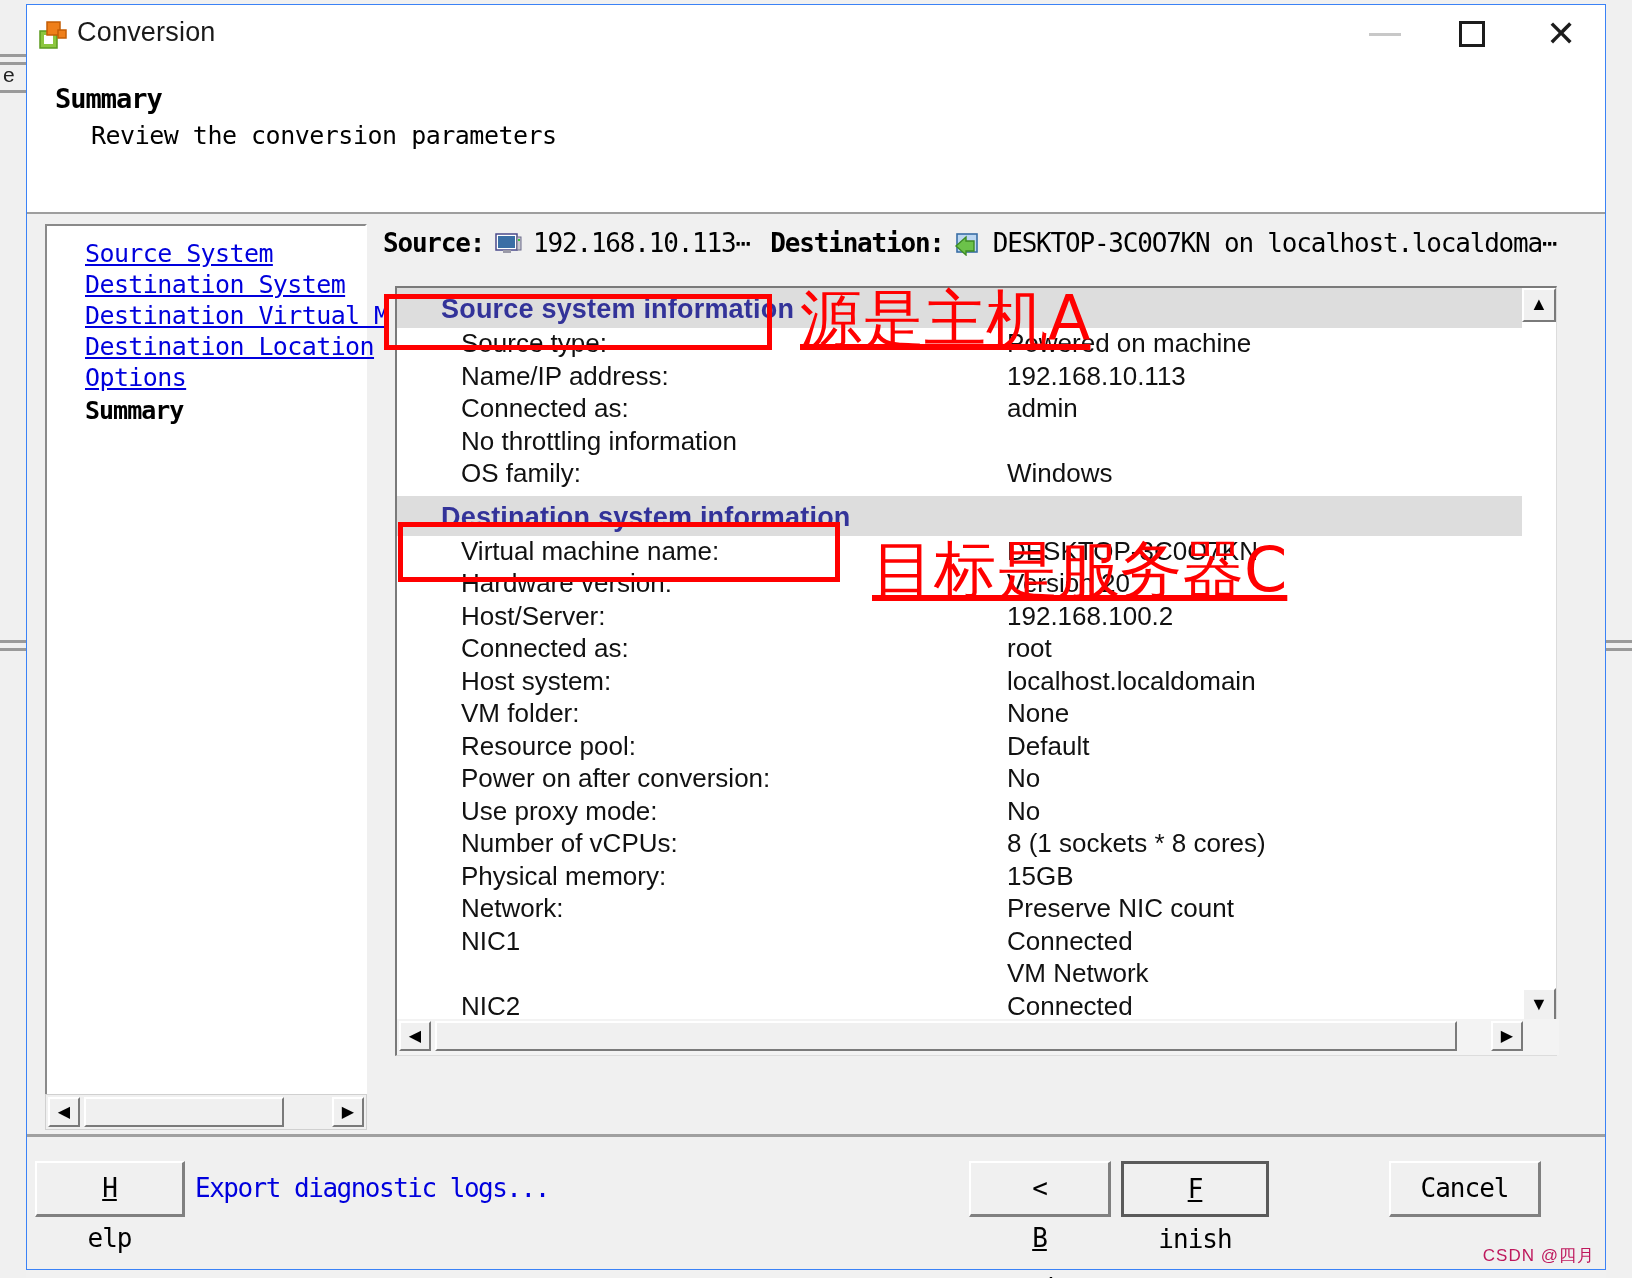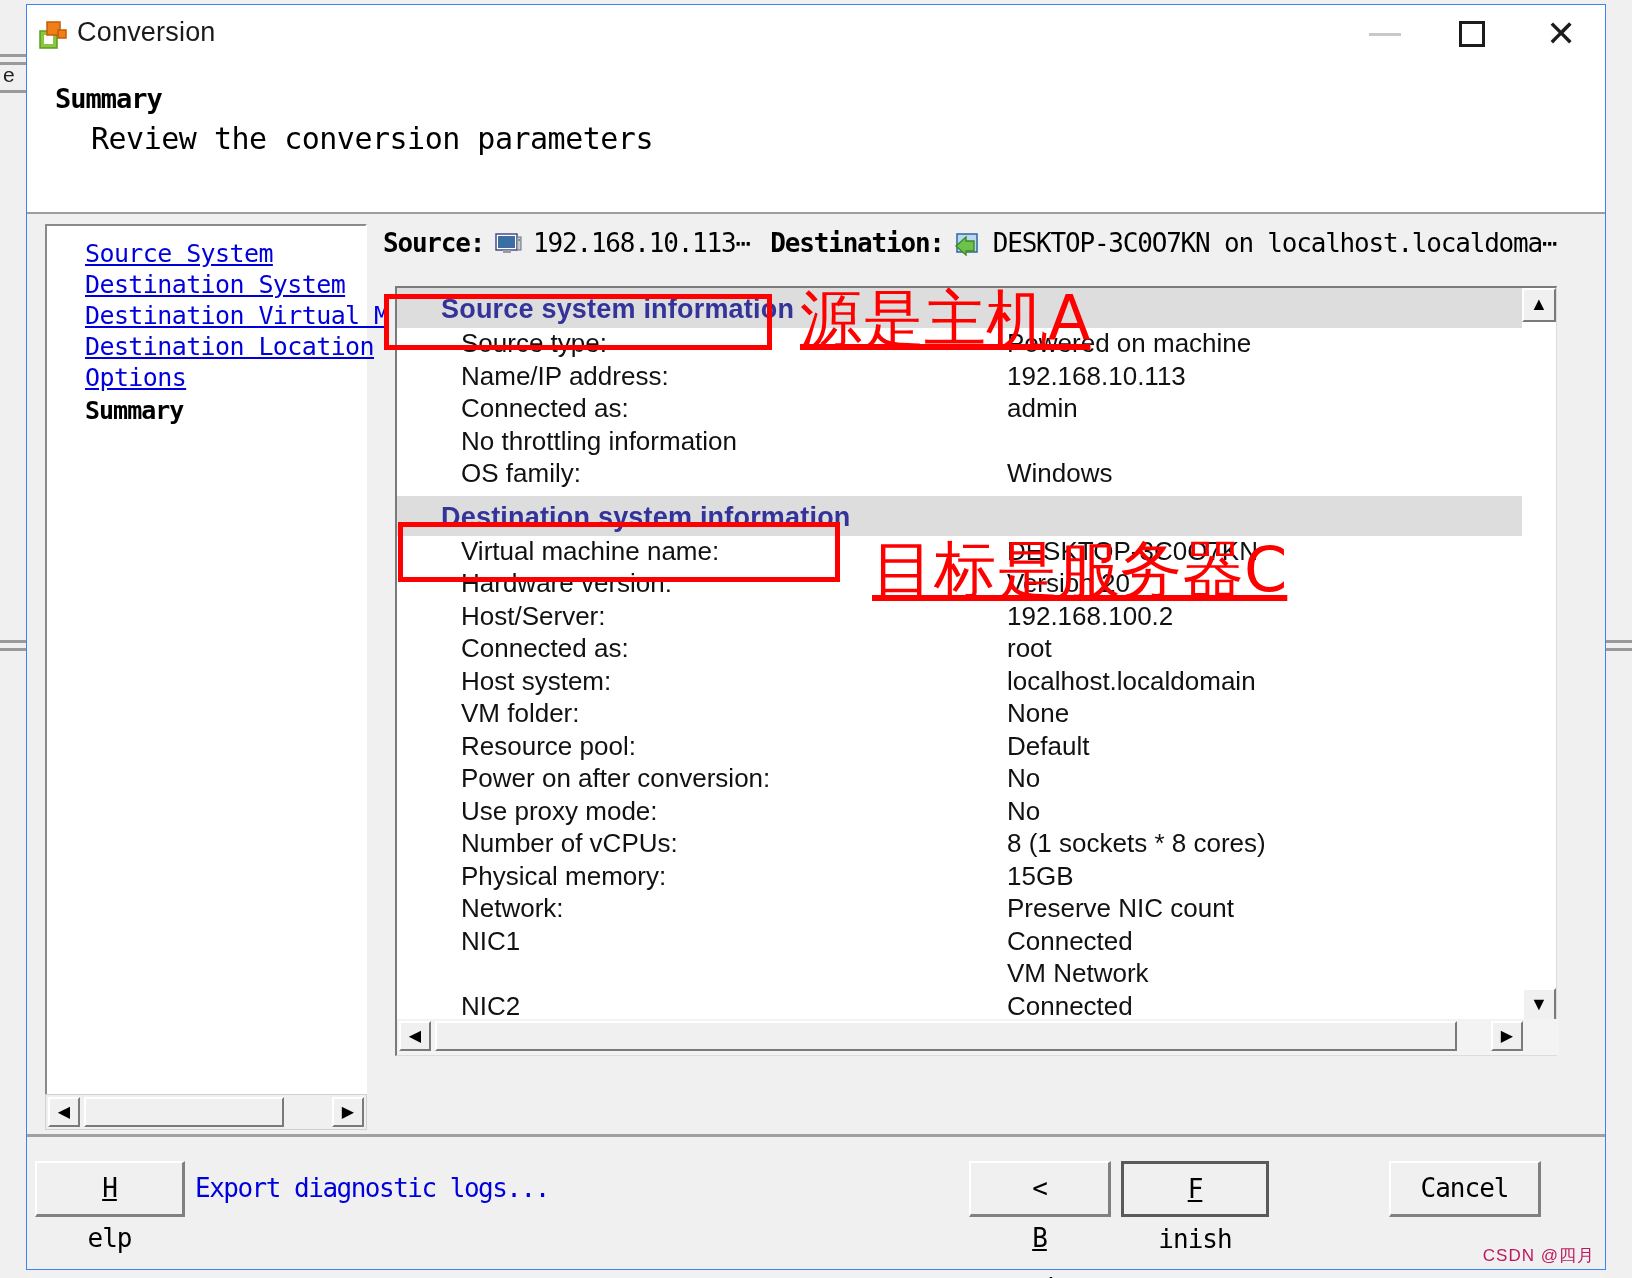--- a/index.html
+++ b/index.html
@@ -38,21 +38,21 @@
   .wbtn .min{position:absolute;left:28px;top:28px;width:32px;height:3px;background:#c8c8c8;}
   .wbtn .max{position:absolute;left:30px;top:16px;width:26px;height:26px;border:3px solid #1c1c1c;box-sizing:border-box;}
   .wbtn .clsX{position:absolute;left:0;top:0;width:88px;height:58px;font-size:36px;color:#1c1c1c;
     line-height:58px;text-align:center;font-family:"Liberation Sans", sans-serif;font-weight:300;}
 
   
   .header-band{position:absolute;left:0;top:60px;width:1578px;height:148px;background:#ffffff;}
   .hdr-title{position:absolute;left:28px;top:18px;font-family:"DejaVu Sans Mono", monospace;
     font-weight:bold;font-size:27px;color:#000;letter-spacing:-1px;}
   .hdr-sub{position:absolute;left:64px;top:56px;font-family:"DejaVu Sans Mono", monospace;
-    font-size:30px;color:#000;letter-spacing:-0.5px;}
+    font-size:25px;color:#000;letter-spacing:-0.5px;}
   .hdr-rule{position:absolute;left:0;top:207px;width:1578px;height:2px;background:#9e9e9e;}
 
   
   .body{position:absolute;left:0;top:209px;width:1578px;height:920px;background:#f0f0f0;}
 
   
   .sidebar{
     position:absolute;left:18px;top:10px;width:322px;height:872px;
     background:#ffffff;
     border-top:2px solid #8a8a8a;border-left:2px solid #8a8a8a;

